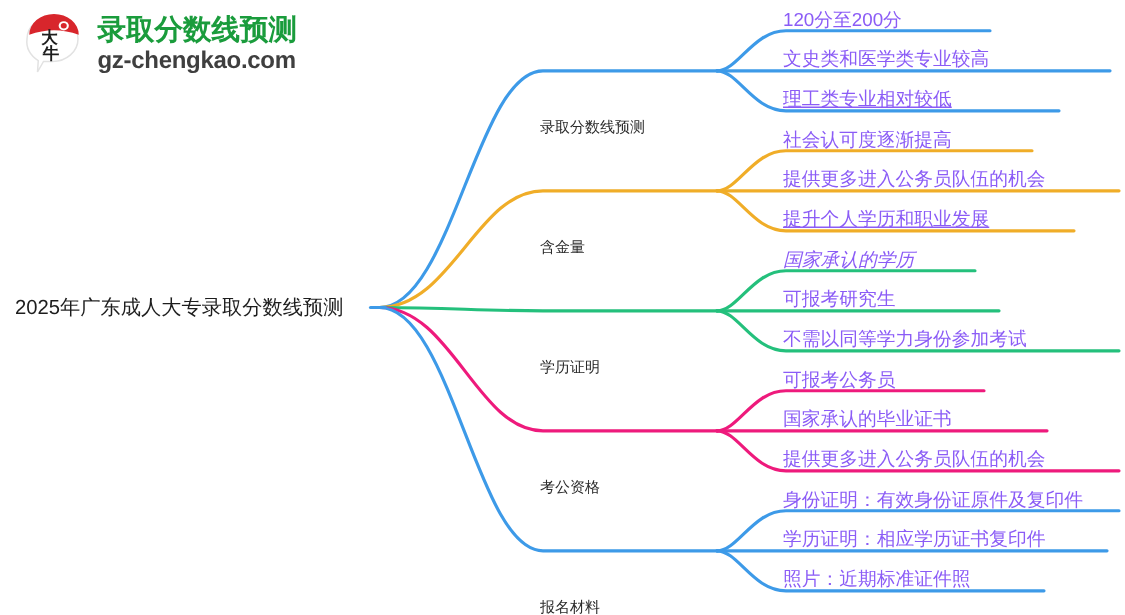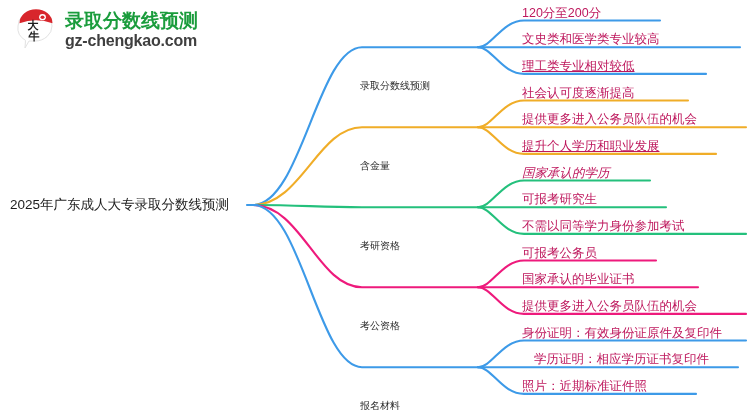--- a/index.html
+++ b/index.html
@@ -46,21 +46,21 @@
     left:10px;top:198px;
     color:#1d1d1d;
   }
   .branch-label{
     font-size:10px;
     color:#2b2b2b;
     margin-top:48px;
   }
   .leaf-label{
     font-size:12.5px;
-    color:#be185d;
+    color:#8b5cf6;
   }
 </style>
 </head>
 <body>
 
 <div id="root">
 
   <div class="logo-wrap">
     <div class="logo-mark">
       <svg width="44" height="42" viewBox="0 0 44 42" aria-hidden="true">
@@ -137,27 +137,27 @@
   <div id="text-layer">
     <div class="node-label root-label">2025年广东成人大专录取分数线预测</div>
   <div class="node-label branch-label" style="left: 360px; top: 33.2px;">录取分数线预测</div>
       <div class="node-label leaf-label" style="left: 522px; top: 6.5px;">120分至200分</div>
       <div class="node-label leaf-label" style="left: 522px; top: 33.2px;">文史类和医学类专业较高</div>
       <div class="node-label leaf-label" style="left: 522px; top: 59.9px; text-decoration: underline;">理工类专业相对较低</div>
       <div class="node-label branch-label" style="left: 360px; top: 113.2px;">含金量</div>
       <div class="node-label leaf-label" style="left: 522px; top: 86.5px;">社会认可度逐渐提高</div>
       <div class="node-label leaf-label" style="left: 522px; top: 113.2px;">提供更多进入公务员队伍的机会</div>
       <div class="node-label leaf-label" style="left: 522px; top: 139.9px; text-decoration: underline;">提升个人学历和职业发展</div>
-      <div class="node-label branch-label" style="left: 360px; top: 193.2px;">考研资格</div>
+      <div class="node-label branch-label" style="left: 360px; top: 193.2px;">学历证明</div>
       <div class="node-label leaf-label" style="left: 522px; top: 166.5px; font-style: italic;">国家承认的学历</div>
       <div class="node-label leaf-label" style="left: 522px; top: 193.2px;">可报考研究生</div>
       <div class="node-label leaf-label" style="left: 522px; top: 219.9px;">不需以同等学力身份参加考试</div>
       <div class="node-label branch-label" style="left: 360px; top: 273.2px;">考公资格</div>
       <div class="node-label leaf-label" style="left: 522px; top: 246.5px;">可报考公务员</div>
       <div class="node-label leaf-label" style="left: 522px; top: 273.2px;">国家承认的毕业证书</div>
       <div class="node-label leaf-label" style="left: 522px; top: 299.9px;">提供更多进入公务员队伍的机会</div>
       <div class="node-label branch-label" style="left: 360px; top: 353.2px;">报名材料</div>
       <div class="node-label leaf-label" style="left: 522px; top: 326.5px;">身份证明：有效身份证原件及复印件</div>
-      <div class="node-label leaf-label" style="left: 534px; top: 353.2px;">学历证明：相应学历证书复印件</div>
+      <div class="node-label leaf-label" style="left: 522px; top: 353.2px;">学历证明：相应学历证书复印件</div>
       <div class="node-label leaf-label" style="left: 522px; top: 379.9px;">照片：近期标准证件照</div>
     </div>
 
 </div>
 
 </body></html>

